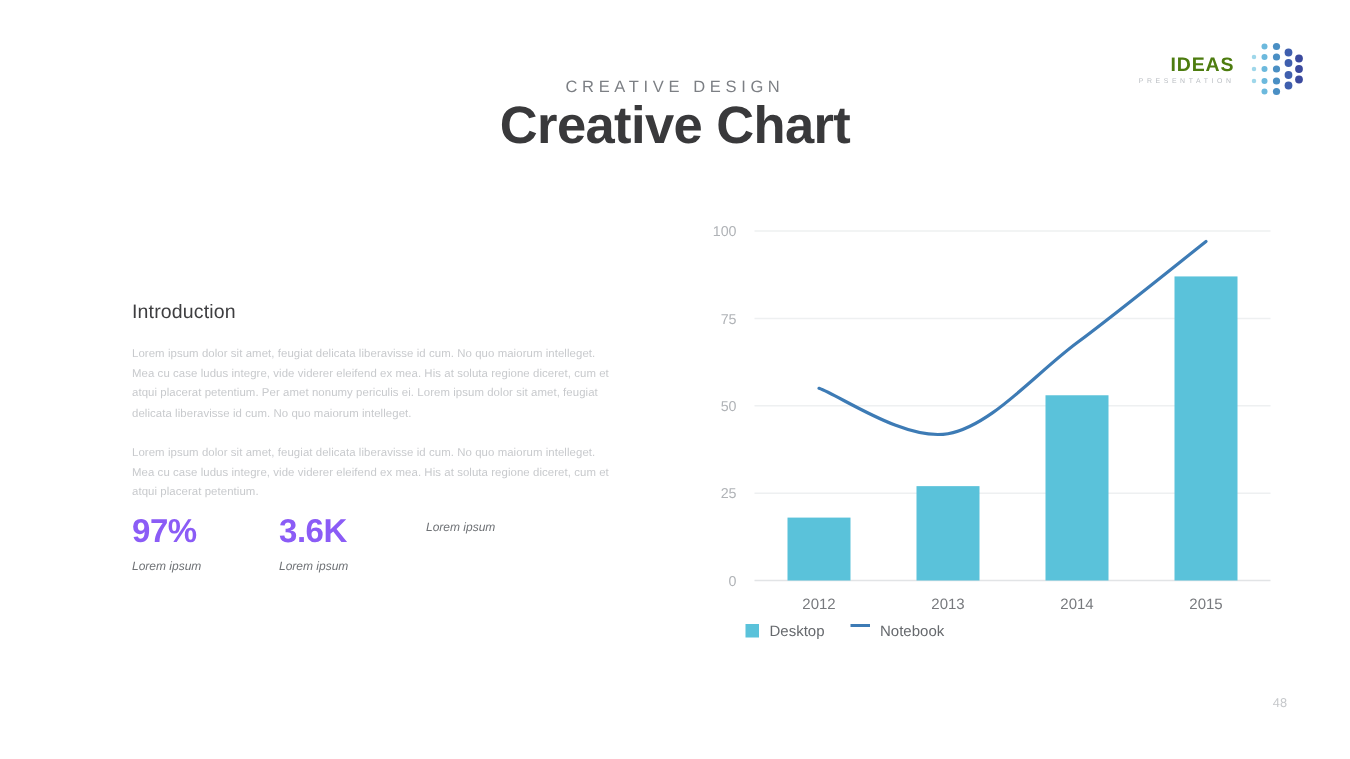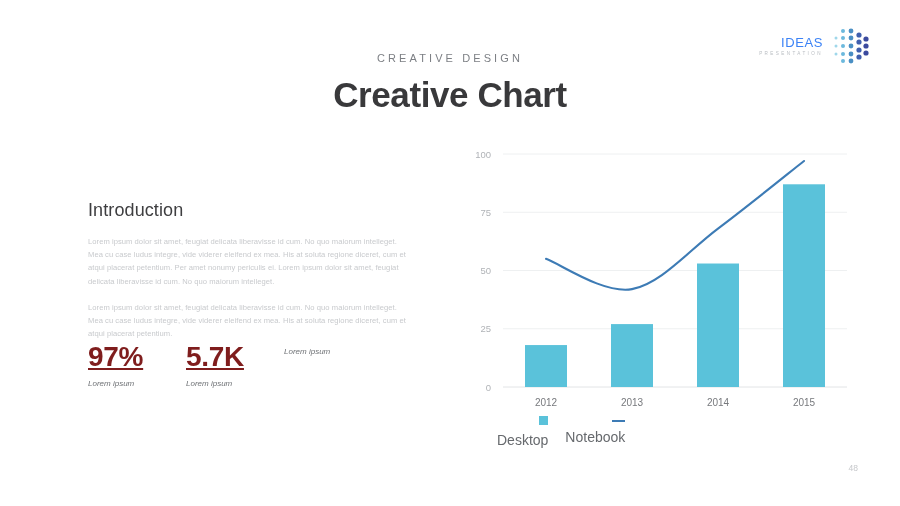--- a/index.html
+++ b/index.html
@@ -27,23 +27,23 @@
     display: flex;
     align-items: center;
     gap: 9px;
   }
   .logo-text {
     text-align: right;
     line-height: 1;
   }
   .logo-title {
     font-size: 13px;
-    font-weight: normal;
+    font-weight: bold;
     letter-spacing: 0.6px;
-    color: #3b82f6;
+    color: #4d7c0f;
   }
   .logo-sub {
     font-size: 4.6px;
     letter-spacing: 2.4px;
     color: #b9bdc2;
     margin-top: 3px;
   }
   .logo-mark { display: block; }
 
   
@@ -54,36 +54,35 @@
     width: 900px;
     text-align: center;
   }
   .eyebrow {
     font-size: 11px;
     letter-spacing: 3.1px;
     color: #7c7f84;
     font-weight: normal;
   }
   .headline {
-    margin-top: 11px;
     font-size: 35px;
     font-weight: bold;
     letter-spacing: -0.4px;
     color: #39393b;
   }
 
   
   .intro {
     position: absolute;
     left: 88px;
     top: 200px;
     width: 318px;
   }
   .intro-title {
-    font-size: 18px;
+    font-size: 13px;
     color: #3e3e40;
     font-weight: normal;
     letter-spacing: 0.1px;
   }
   .intro-p {
     margin-top: 14px;
     font-size: 7.6px;
     line-height: 13.2px;
     color: #c8cacd;
     letter-spacing: 0.05px;
@@ -92,25 +91,24 @@
 
   .stats {
     position: absolute;
     left: 88px;
     top: 341px;
     display: flex;
     gap: 0;
   }
   .stat { width: 98px; }
   .stat-value {
-    font-size: 28px;
+    font-size: 22px;
     font-weight: bold;
-    color: #7f1d1d;
+    color: #8b5cf6;
     letter-spacing: -0.3px;
-    text-decoration: underline;
   }
   .stat-label {
     margin-top: 6px;
     font-size: 8px;
     color: #6f7276;
     font-style: italic;
   }
 
   
   .chart {
@@ -145,25 +143,24 @@
   .legend {
     position: absolute;
     left: 497px;
     top: 416px;
     display: flex;
     align-items: center;
     gap: 17px;
   }
   .legend-item {
     display: flex;
-    align-items: flex-end;
+    align-items: flex-start;
     gap: 7px;
-    font-size: 14px;
+    font-size: 10px;
     color: #66696d;
-    flex-direction: column;
   }
   .legend-swatch {
     width: 9px;
     height: 9px;
     background: #5ac2da;
   }
   .legend-dash {
     width: 13px;
     height: 2px;
     background: #3d7bb5;
@@ -223,21 +220,21 @@
     <div class="intro-p">Lorem ipsum dolor sit amet, feugiat delicata liberavisse id cum. No quo maiorum intelleget. Mea cu case ludus integre, vide viderer eleifend ex mea. His at soluta regione diceret, cum et atqui placerat petentium. Per amet nonumy periculis ei. Lorem ipsum dolor sit amet, feugiat delicata liberavisse id cum. No quo maiorum intelleget.</div>
     <div class="intro-p second">Lorem ipsum dolor sit amet, feugiat delicata liberavisse id cum. No quo maiorum intelleget. Mea cu case ludus integre, vide viderer eleifend ex mea. His at soluta regione diceret, cum et atqui placerat petentium.</div>
   </div>
 
   <div class="stats">
     <div class="stat">
       <div class="stat-value">97%</div>
       <div class="stat-label">Lorem ipsum</div>
     </div>
     <div class="stat">
-      <div class="stat-value">5.7K</div>
+      <div class="stat-value">3.6K</div>
       <div class="stat-label">Lorem ipsum</div>
     </div>
     <div class="stat">
       <div class="stat-label">Lorem ipsum</div>
     </div>
   </div>
 
   <div class="chart">
     <svg id="chart-svg" width="400" height="270" viewBox="0 0 400 270">
       <g id="grid-group">

